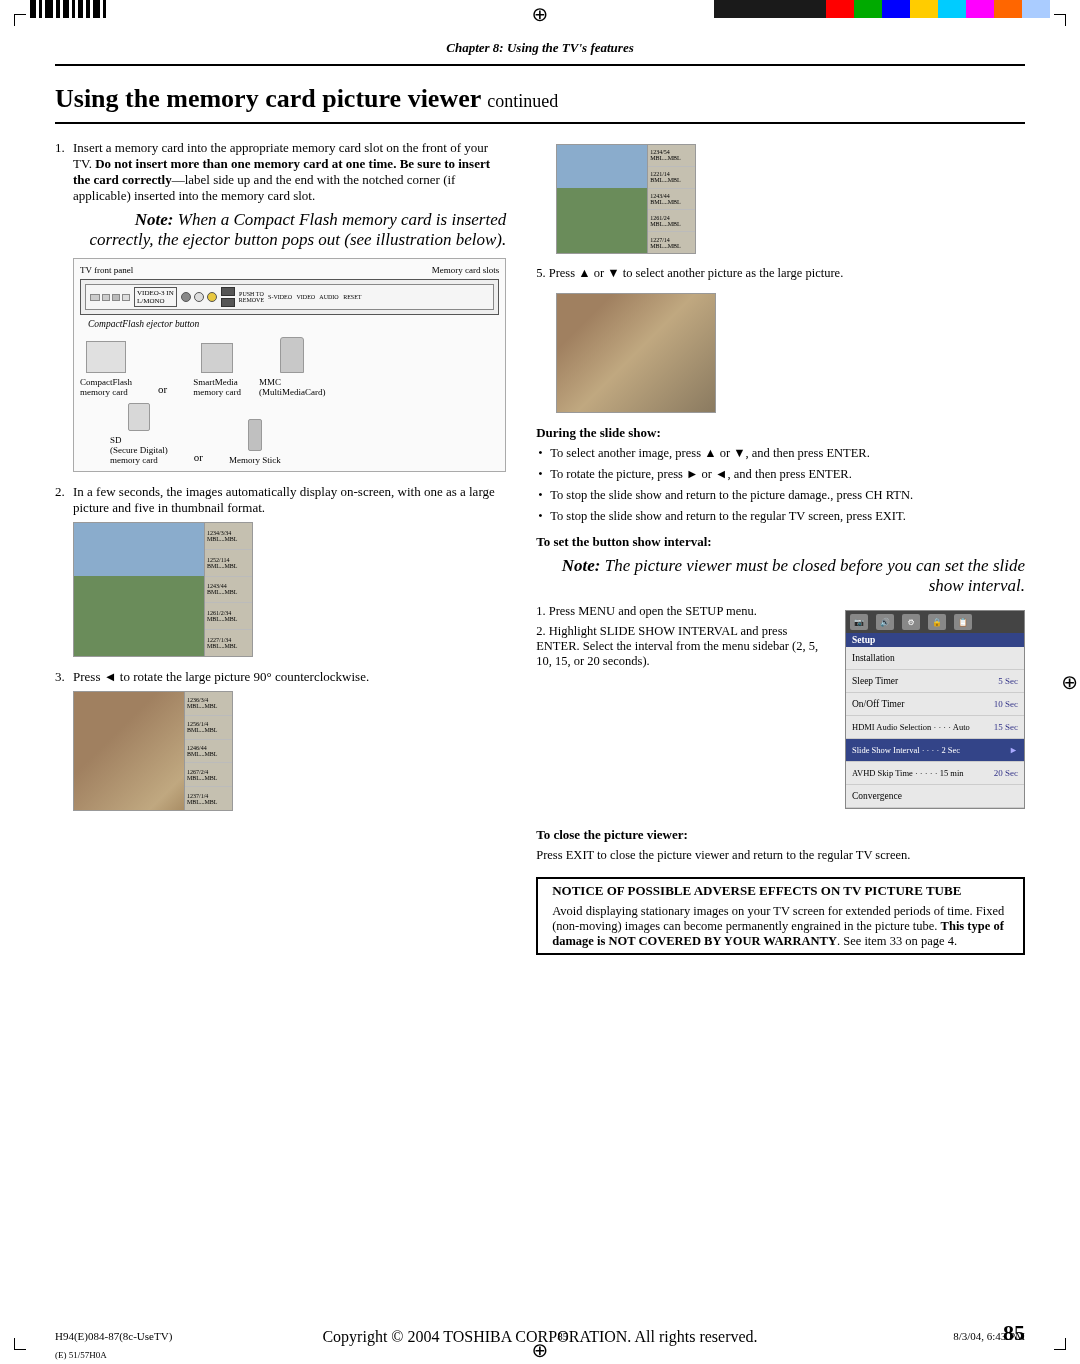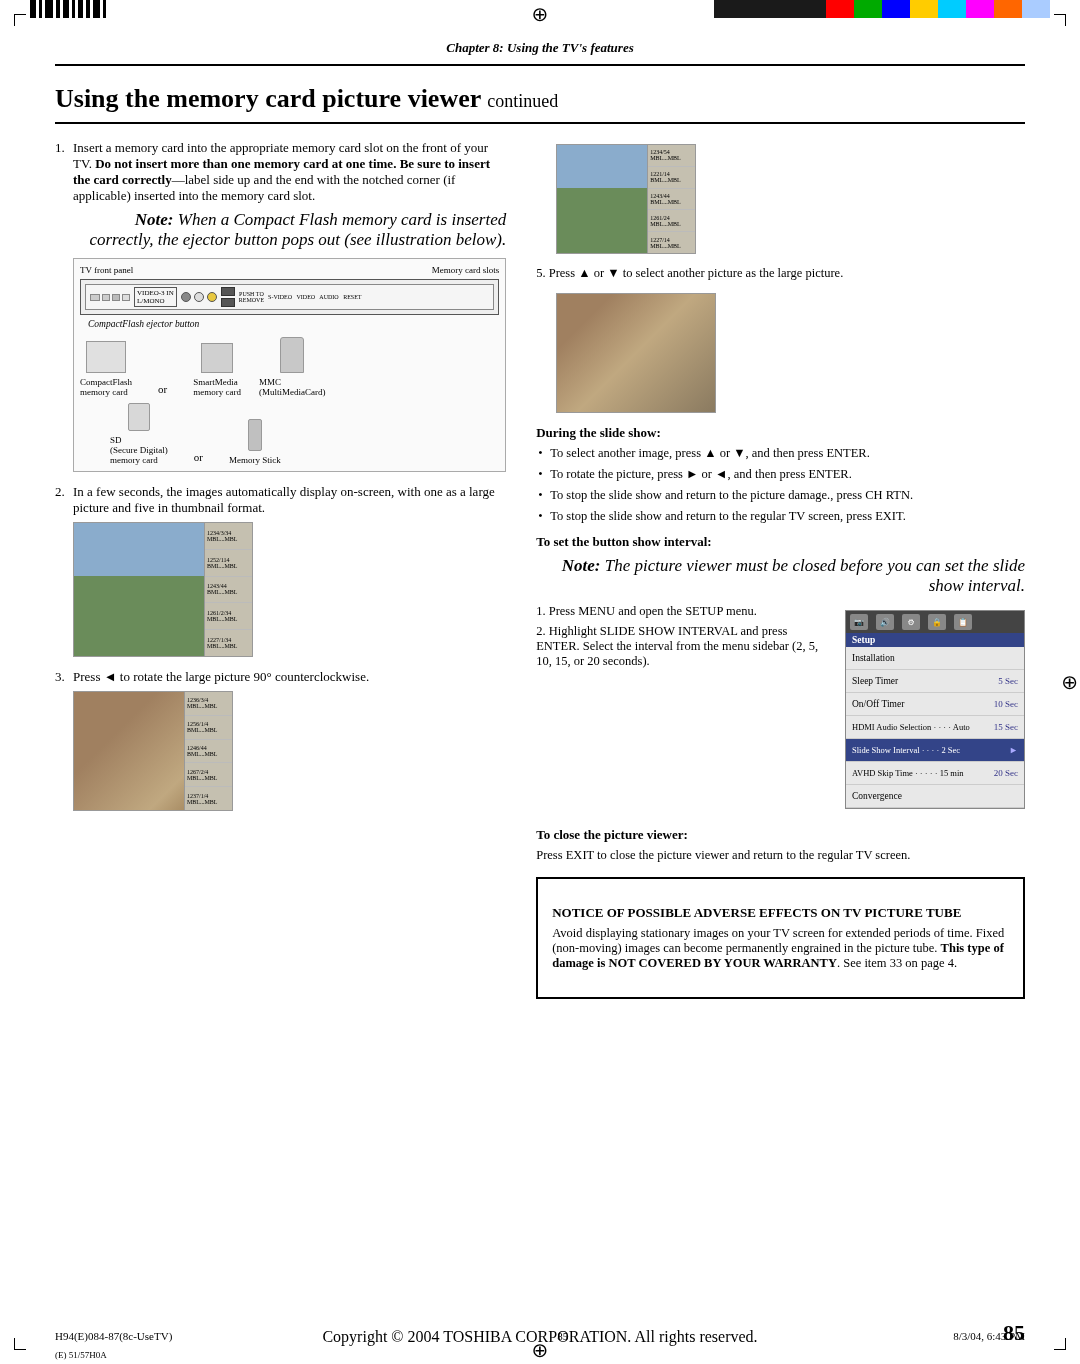--- a/index.html
+++ b/index.html
@@ -247,21 +247,21 @@
       background: #334488;
       color: #fff;
     }
     .setup-menu-item .item-label { flex: 1; }
     .setup-menu-item .item-value { color: #338; font-size: 9px; }
     .setup-menu-item.highlighted .item-value { color: #aaf; }
 
     
     .notice-box {
       border: 2px solid #000;
-      padding: 26px 14px;
+      padding: 4px 14px;
       margin-top: 14px;
       font-size: 12.5px;
     }
     .notice-box .notice-title {
       font-weight: bold;
       font-size: 13px;
       margin-bottom: 5px;
     }
 
     

